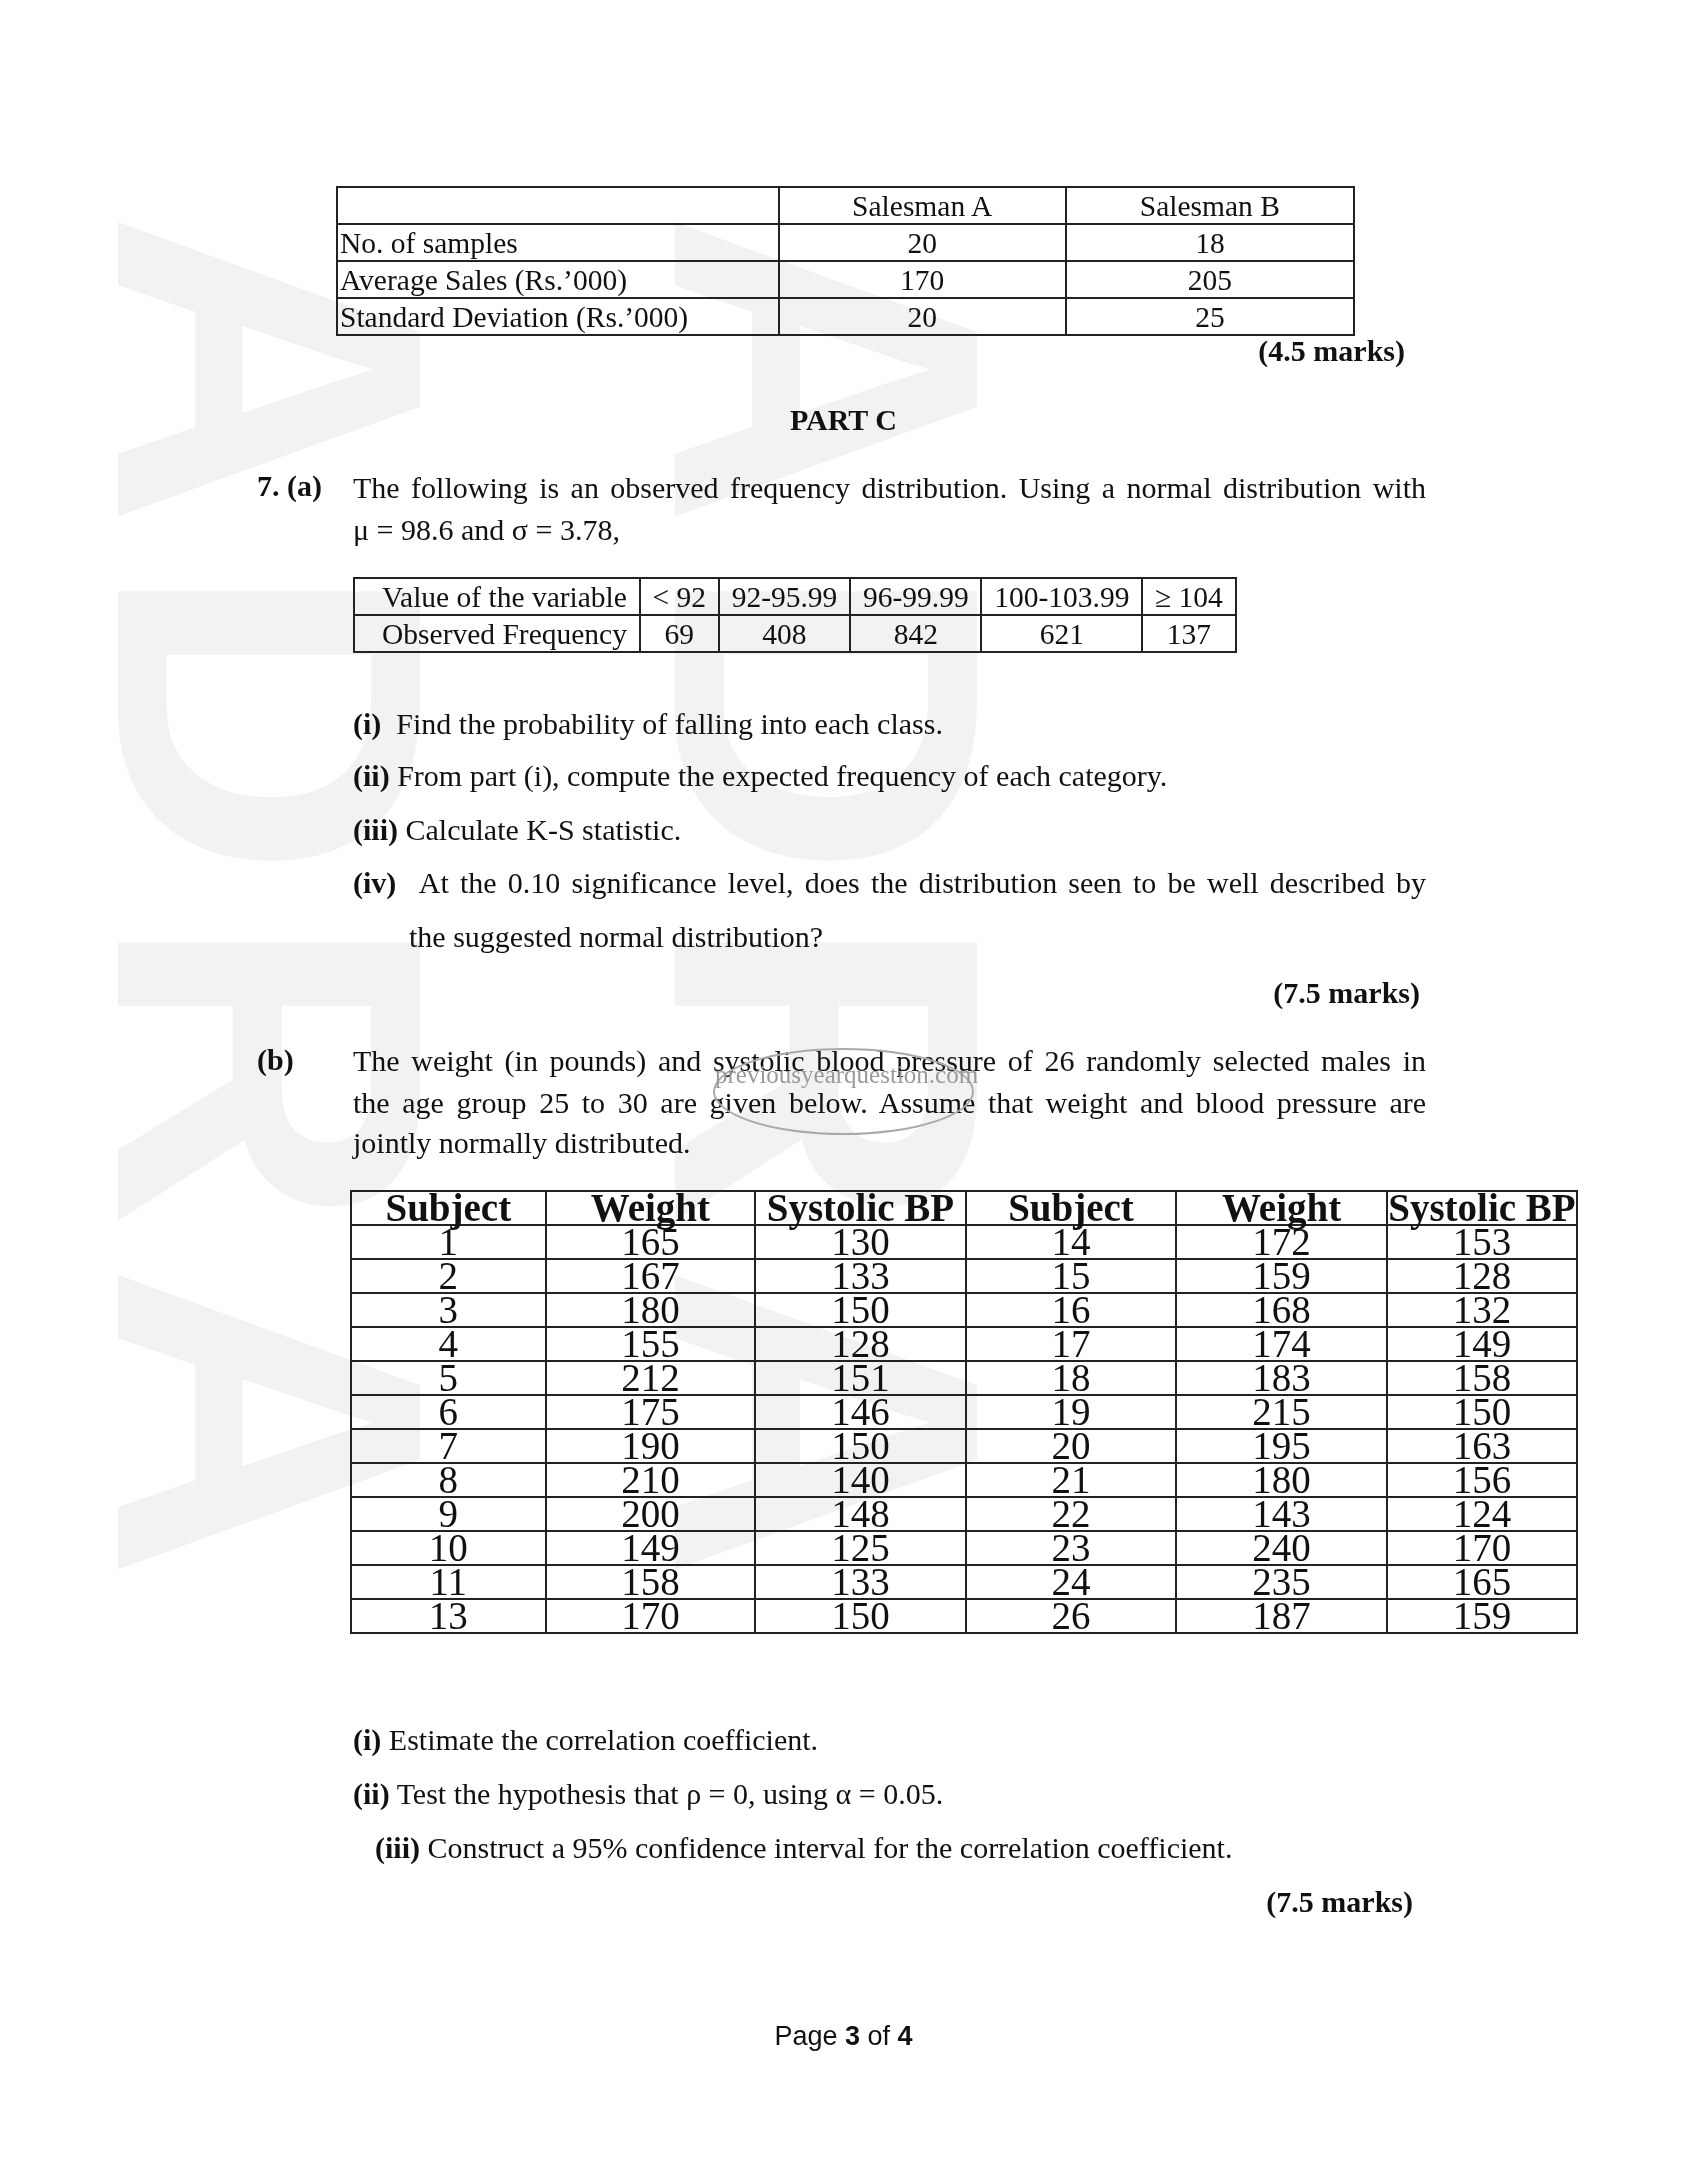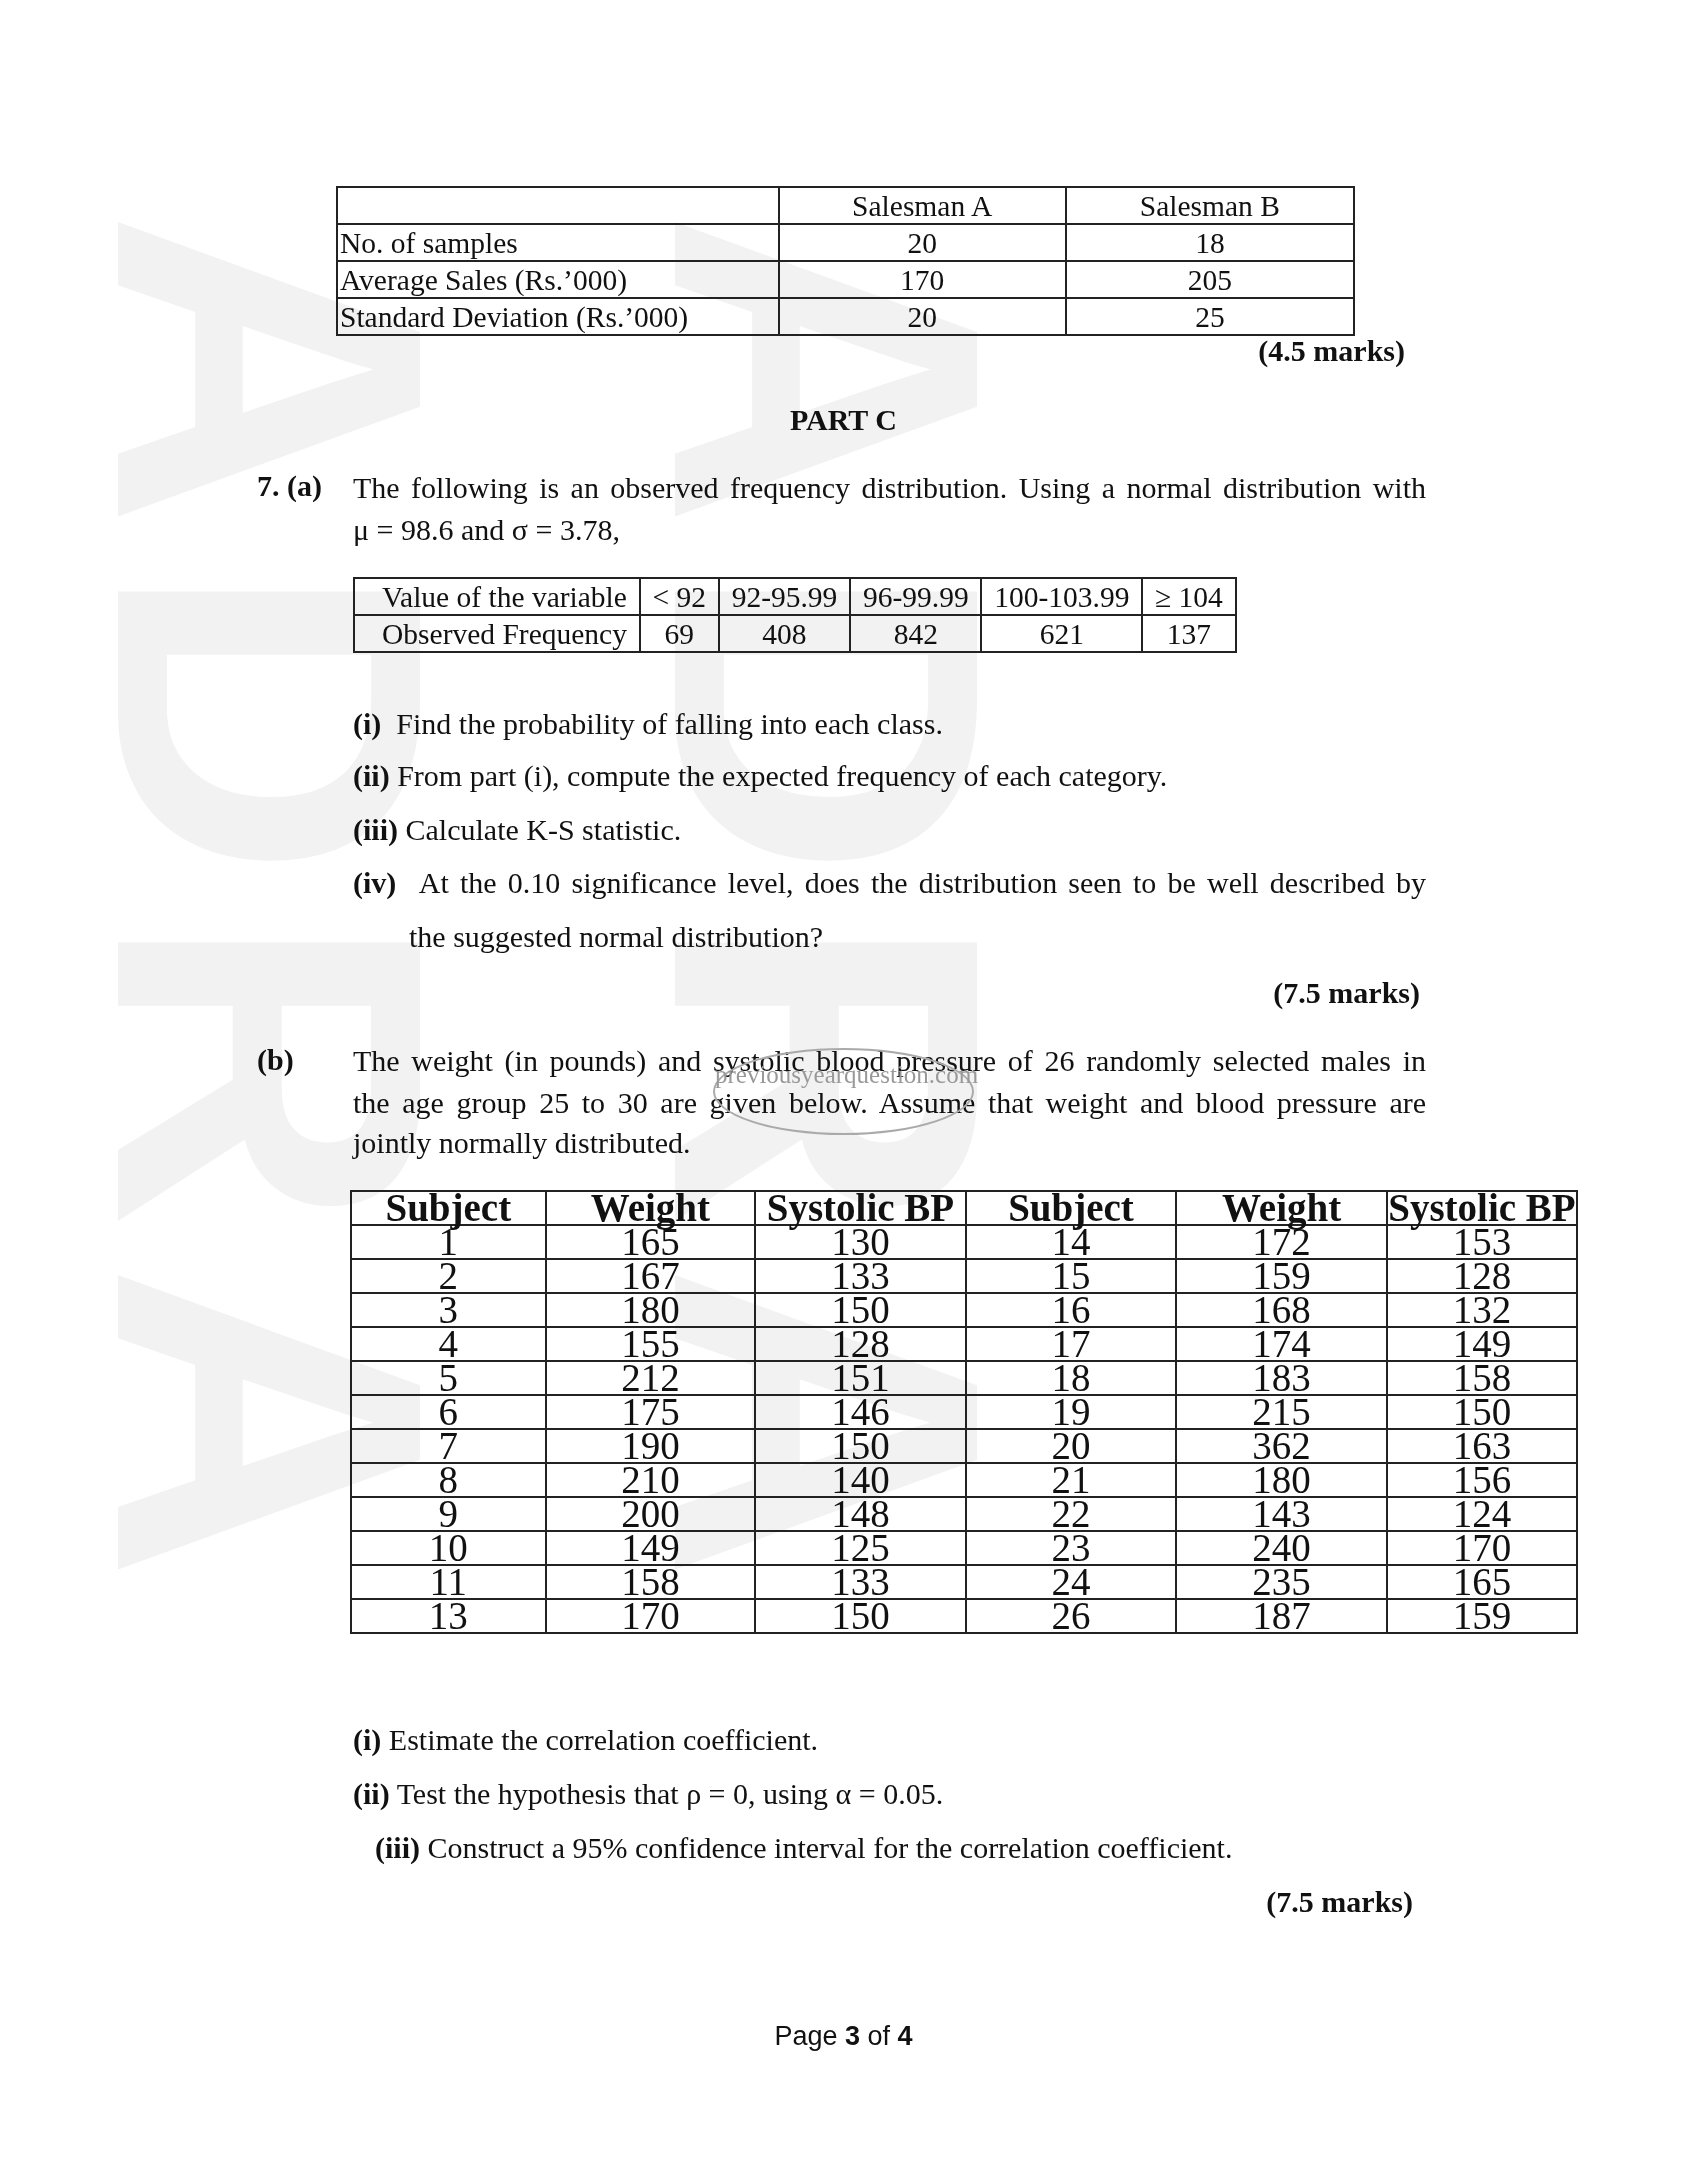--- a/index.html
+++ b/index.html
@@ -184,21 +184,21 @@
         <td>146</td>
         <td>19</td>
         <td>215</td>
         <td>150</td>
       </tr>
       <tr>
         <td>7</td>
         <td>190</td>
         <td>150</td>
         <td>20</td>
-        <td>362</td>
+        <td>195</td>
         <td>163</td>
       </tr>
       <tr>
         <td>8</td>
         <td>210</td>
         <td>140</td>
         <td>21</td>
         <td>180</td>
         <td>156</td>
       </tr>

